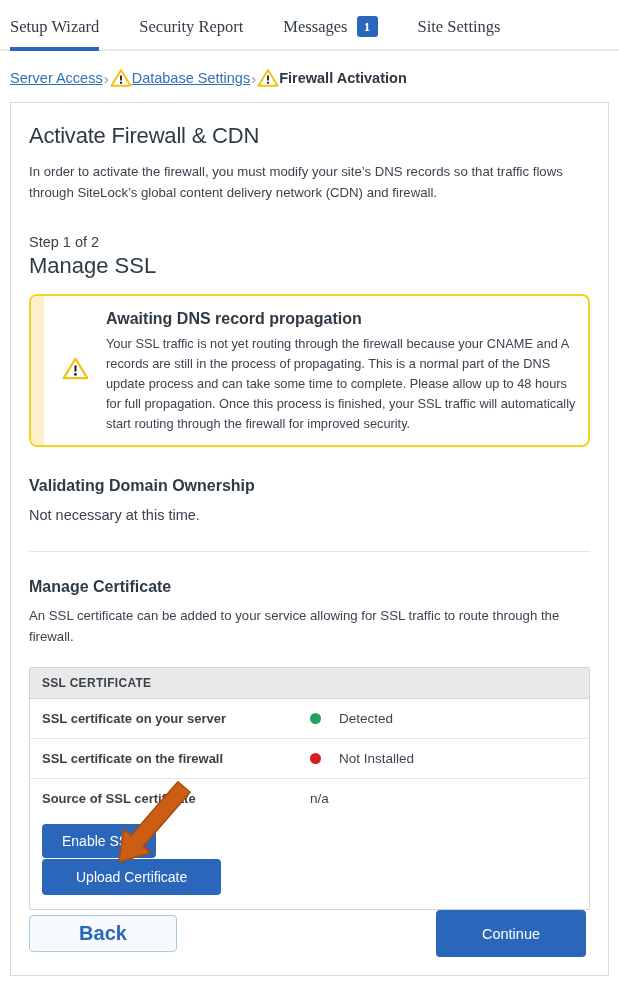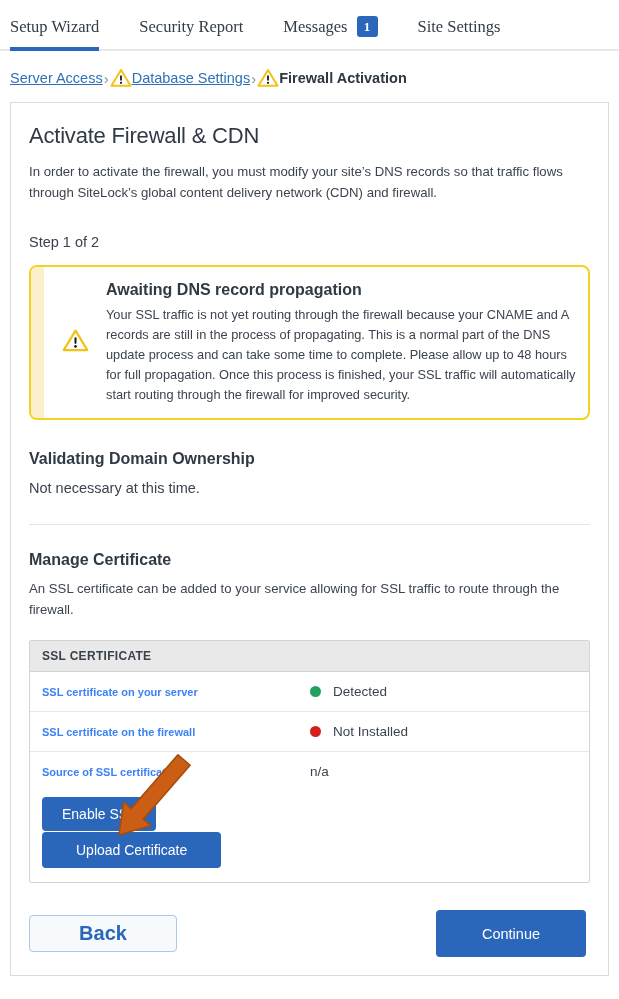--- a/index.html
+++ b/index.html
@@ -48,22 +48,22 @@
   .divider { border:none; border-top:1px solid #e4e5e7; margin-top:28px; }
   .sec-cert { margin-top:26px; }
   .sec-cert .sec-body { margin-top:10px; font-size:13.2px; line-height:1.55; color:#3c4450; max-width:545px; }
 
   
   .panel { margin-top:20px; border:1px solid #d3d4d6; border-radius:2px; }
   .panel-header { background:#e9e9ea; border-bottom:1px solid #d3d4d6; padding:8px 12px;
                   font-size:12px; font-weight:700; letter-spacing:0.3px; color:#3a424d; }
   .panel-row { display:flex; align-items:center; padding:12px; }
   .panel-row.bordered { border-bottom:1px solid #e7e7e8; }
-  .row-label { flex:none; width:268px; font-size:11px; font-weight:700; color:#3b82f6; }
-  .row-value { display:flex; align-items:center; gap:12px; font-size:13.5px; color:#3c4450; }
+  .row-label { flex:none; width:268px; font-size:13px; font-weight:700; color:#404040; }
+  .row-value { display:flex; align-items:center; gap:18px; font-size:13.5px; color:#3c4450; }
   .dot { width:11px; height:11px; border-radius:50%; }
   .dot.green { background:#21a15e; }
   .dot.red { background:#d51f1f; }
 
   .btn-stack { position:relative; padding:6px 12px 14px; }
   .btn { display:block; background:#2a66b9; color:#fff; border:none; border-radius:4px;
          font-family:inherit; font-size:14px; cursor:pointer; text-align:center; }
   .btn-enable { height:34px; padding:0 20px; }
   .btn-upload { height:36px; padding:0 34px; margin-top:1px; }
   .arrow-annotation { position:absolute; left:84px; top:-41px; width:80px; height:92px;
@@ -120,20 +120,21 @@
     </span>
     <span class="crumb-current">Firewall Activation</span>
   </nav>
 
   <section class="card">
 
     <h1 class="card-title">Activate Firewall &amp; CDN</h1>
     <p class="intro">In order to activate the firewall, you must modify your site’s DNS records so that traffic flows through SiteLock’s global content delivery network (CDN) and firewall.</p>
 
     <div class="step-label">Step 1 of 2</div>
+    <div class="step-title">Manage SSL</div>
 
     <div class="alert">
       <div class="alert-stripe"></div>
       <div class="alert-iconcol">
         <span>
           <svg width="27" height="25" viewBox="0 0 24 22">
             <path d="M12 2.2 L22.5 19.5 H1.5 Z" fill="#ffffff" stroke="#f2c218" stroke-width="2" stroke-linejoin="round"></path>
             <rect x="11.1" y="8" width="1.8" height="6" rx="0.9" fill="#1c1c1c"></rect>
             <circle cx="12" cy="16.3" r="1.2" fill="#1c1c1c"></circle>
           </svg>

